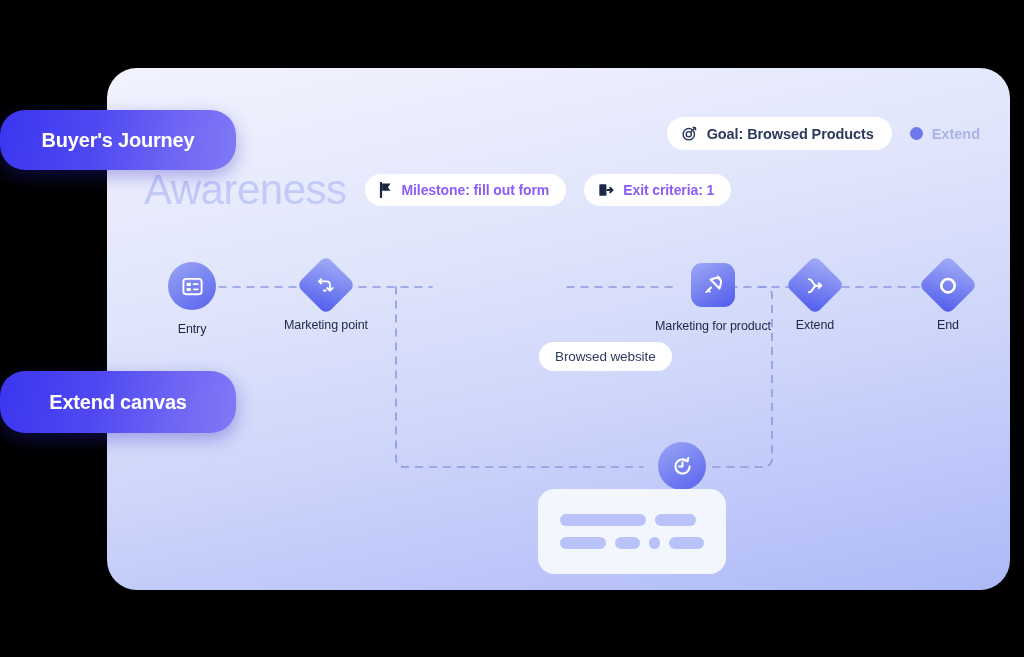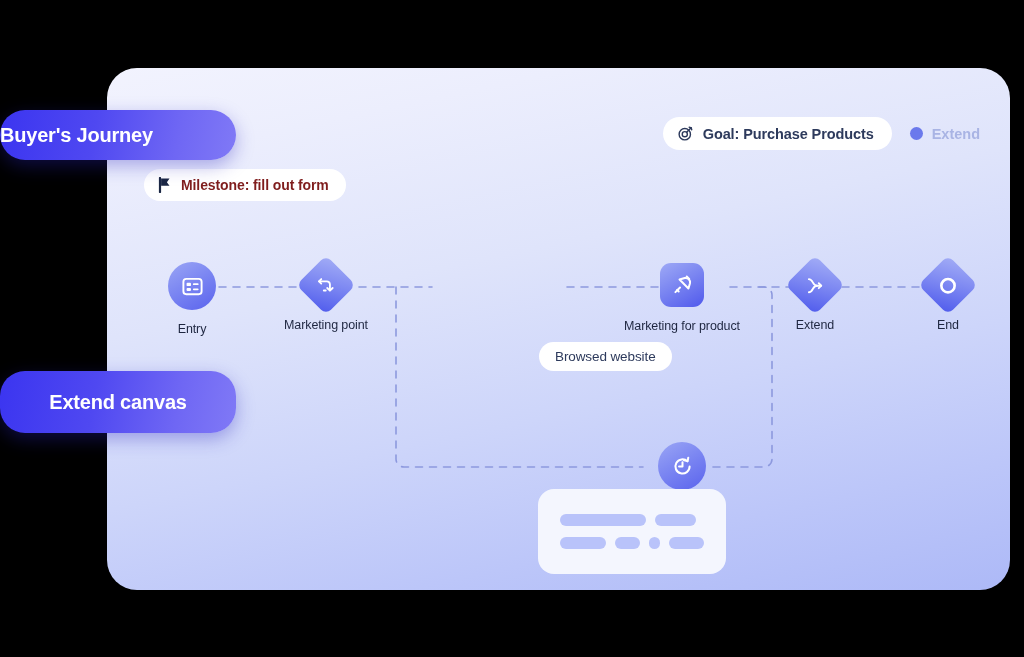--- a/index.html
+++ b/index.html
@@ -92,21 +92,21 @@
     display: flex;
     align-items: center;
     gap: 9px;
     background: #ffffff;
     border-radius: 18px;
     padding: 8px 17px 8px 14px;
     height: 32px;
   }
   .chip .clabel {
     font-size: 14px;
-    color: #7f1d1d;
+    color: #8b5cf6;
     font-weight: 600;
     letter-spacing: -0.1px;
     white-space: nowrap;
   }
 
   
   #flow-layer {
     position: absolute;
     inset: 0;
   }
@@ -200,40 +200,51 @@
   <div id="goal-row">
     <div id="goal-badge">
       <span>
         <svg width="17" height="17" viewBox="0 0 24 24" fill="none" stroke="#2d3a5c" stroke-width="2" stroke-linecap="round">
           <circle cx="11" cy="13" r="8"></circle>
           <circle cx="11" cy="13" r="3.6"></circle>
           <path d="M13.6 10.4 L20 4"></path>
           <path d="M17.2 3.2 L20 4 L20.8 6.8"></path>
         </svg>
       </span>
-      <span class="glabel">Goal: Purchase Products</span>
+      <span class="glabel">Goal: Browsed Products</span>
     </div>
     <div id="status-wrap">
       <span id="status-dot"></span>
       <span id="status-label">Extend</span>
     </div>
   </div>
 
   <div id="stage-row">
+    <div id="stage-title">Awareness</div>
 
     <div class="chip">
       <span>
         <svg width="14" height="16" viewBox="0 0 14 16">
           <path d="M2 1 v14" stroke="#1b2744" stroke-width="2.2" stroke-linecap="round"></path>
           <path d="M3.1 1.6 h8.4 l-2.6 3.6 2.6 3.6 h-8.4 z" fill="#1b2744"></path>
         </svg>
       </span>
       <span class="clabel">Milestone: fill out form</span>
     </div>
 
+    <div class="chip">
+      <span>
+        <svg width="16" height="16" viewBox="0 0 18 18">
+          <path d="M2.5 2.5 h6 a1 1 0 0 1 1 1 v11 a1 1 0 0 1 -1 1 h-6 a1 1 0 0 1 -1 -1 v-11 a1 1 0 0 1 1 -1 z" fill="#1b2744"></path>
+          <path d="M10.5 9 h5.6" stroke="#1b2744" stroke-width="2" stroke-linecap="round"></path>
+          <path d="M13.6 6.2 L16.4 9 L13.6 11.8" fill="none" stroke="#1b2744" stroke-width="2" stroke-linecap="round" stroke-linejoin="round"></path>
+        </svg>
+      </span>
+      <span class="clabel">Exit criteria: 1</span>
+    </div>
   </div>
 
   <div id="flow-layer">
 
     <svg id="connector-svg">
       <g stroke="#8d99de" stroke-width="1.6" stroke-dasharray="7 7" fill="none" stroke-linecap="round">
 
         <path d="M112 219 H205"></path>
 
         <path d="M252 219 H325"></path>
@@ -268,21 +279,21 @@
         <svg width="21" height="21" viewBox="0 0 24 24" fill="none" stroke="#ffffff" stroke-width="2.1" stroke-linecap="round" stroke-linejoin="round">
           <path d="M4 7 h9 a3.5 3.5 0 0 1 3.5 3.5 v6.5"></path>
           <path d="M6.6 4.4 L4 7 L6.6 9.6"></path>
           <path d="M19.6 14.6 L16.5 17.7 L13.4 14.6"></path>
           <path d="M9.5 17.5 h2.2"></path>
         </svg>
       </div>
       <div class="node-label">Marketing point</div>
     </div>
 
-    <div class="node" style="left:575px; top:195px;">
+    <div class="node" style="left:606px; top:195px;">
       <div class="node-shape shape-square">
         <svg width="23" height="23" viewBox="0 0 24 24" fill="none" stroke="#ffffff" stroke-width="2.1" stroke-linecap="round" stroke-linejoin="round">
           <path d="M14.3 4.2 a4.6 4.6 0 0 1 5.5 5.5 l-1.6 5.4 -9.3 -9.3 z"></path>
           <path d="M9.4 14.1 L4.6 18.9"></path>
           <path d="M16.4 2.6 L19 5.2"></path>
           <path d="M6.4 16.6 L8 18.2"></path>
         </svg>
       </div>
       <div class="node-label">Marketing for product</div>
     </div>
@@ -340,24 +351,24 @@
 <svg width="0" height="0" style="position:absolute">
   <defs>
     <linearGradient id="pillgrad" x1="0" y1="0" x2="1" y2="0.35">
       <stop offset="0%" stop-color="#3b35f0"></stop>
       <stop offset="55%" stop-color="#5a55f2"></stop>
       <stop offset="100%" stop-color="#7a72f5"></stop>
     </linearGradient>
   </defs>
 </svg>
 
-<div style="position:absolute; left:0px; top:110px; width:236px; height:50px;
+<div style="position:absolute; left:0px; top:110px; width:236px; height:60px;
             border-radius:25px;
             background:linear-gradient(100deg,#3b35f0 0%,#4f48f1 40%,#6f67f4 75%,#8079f6 100%);
-            display:flex; align-items:center; justify-content:flex-start;
+            display:flex; align-items:center; justify-content:center;
             box-shadow:0 6px 18px rgba(40,35,190,0.35);">
   <span style="color:#ffffff; font-size:20px; font-weight:600; letter-spacing:-0.2px;">Buyer's Journey</span>
 </div>
 
 <div style="position:absolute; left:0px; top:371px; width:236px; height:62px;
             border-radius:25px;
             background:linear-gradient(100deg,#3b35f0 0%,#4f48f1 40%,#6f67f4 75%,#8079f6 100%);
             display:flex; align-items:center; justify-content:center;
             box-shadow:0 6px 18px rgba(40,35,190,0.35);">
   <span style="color:#ffffff; font-size:20px; font-weight:600; letter-spacing:-0.2px;">Extend canvas</span>

